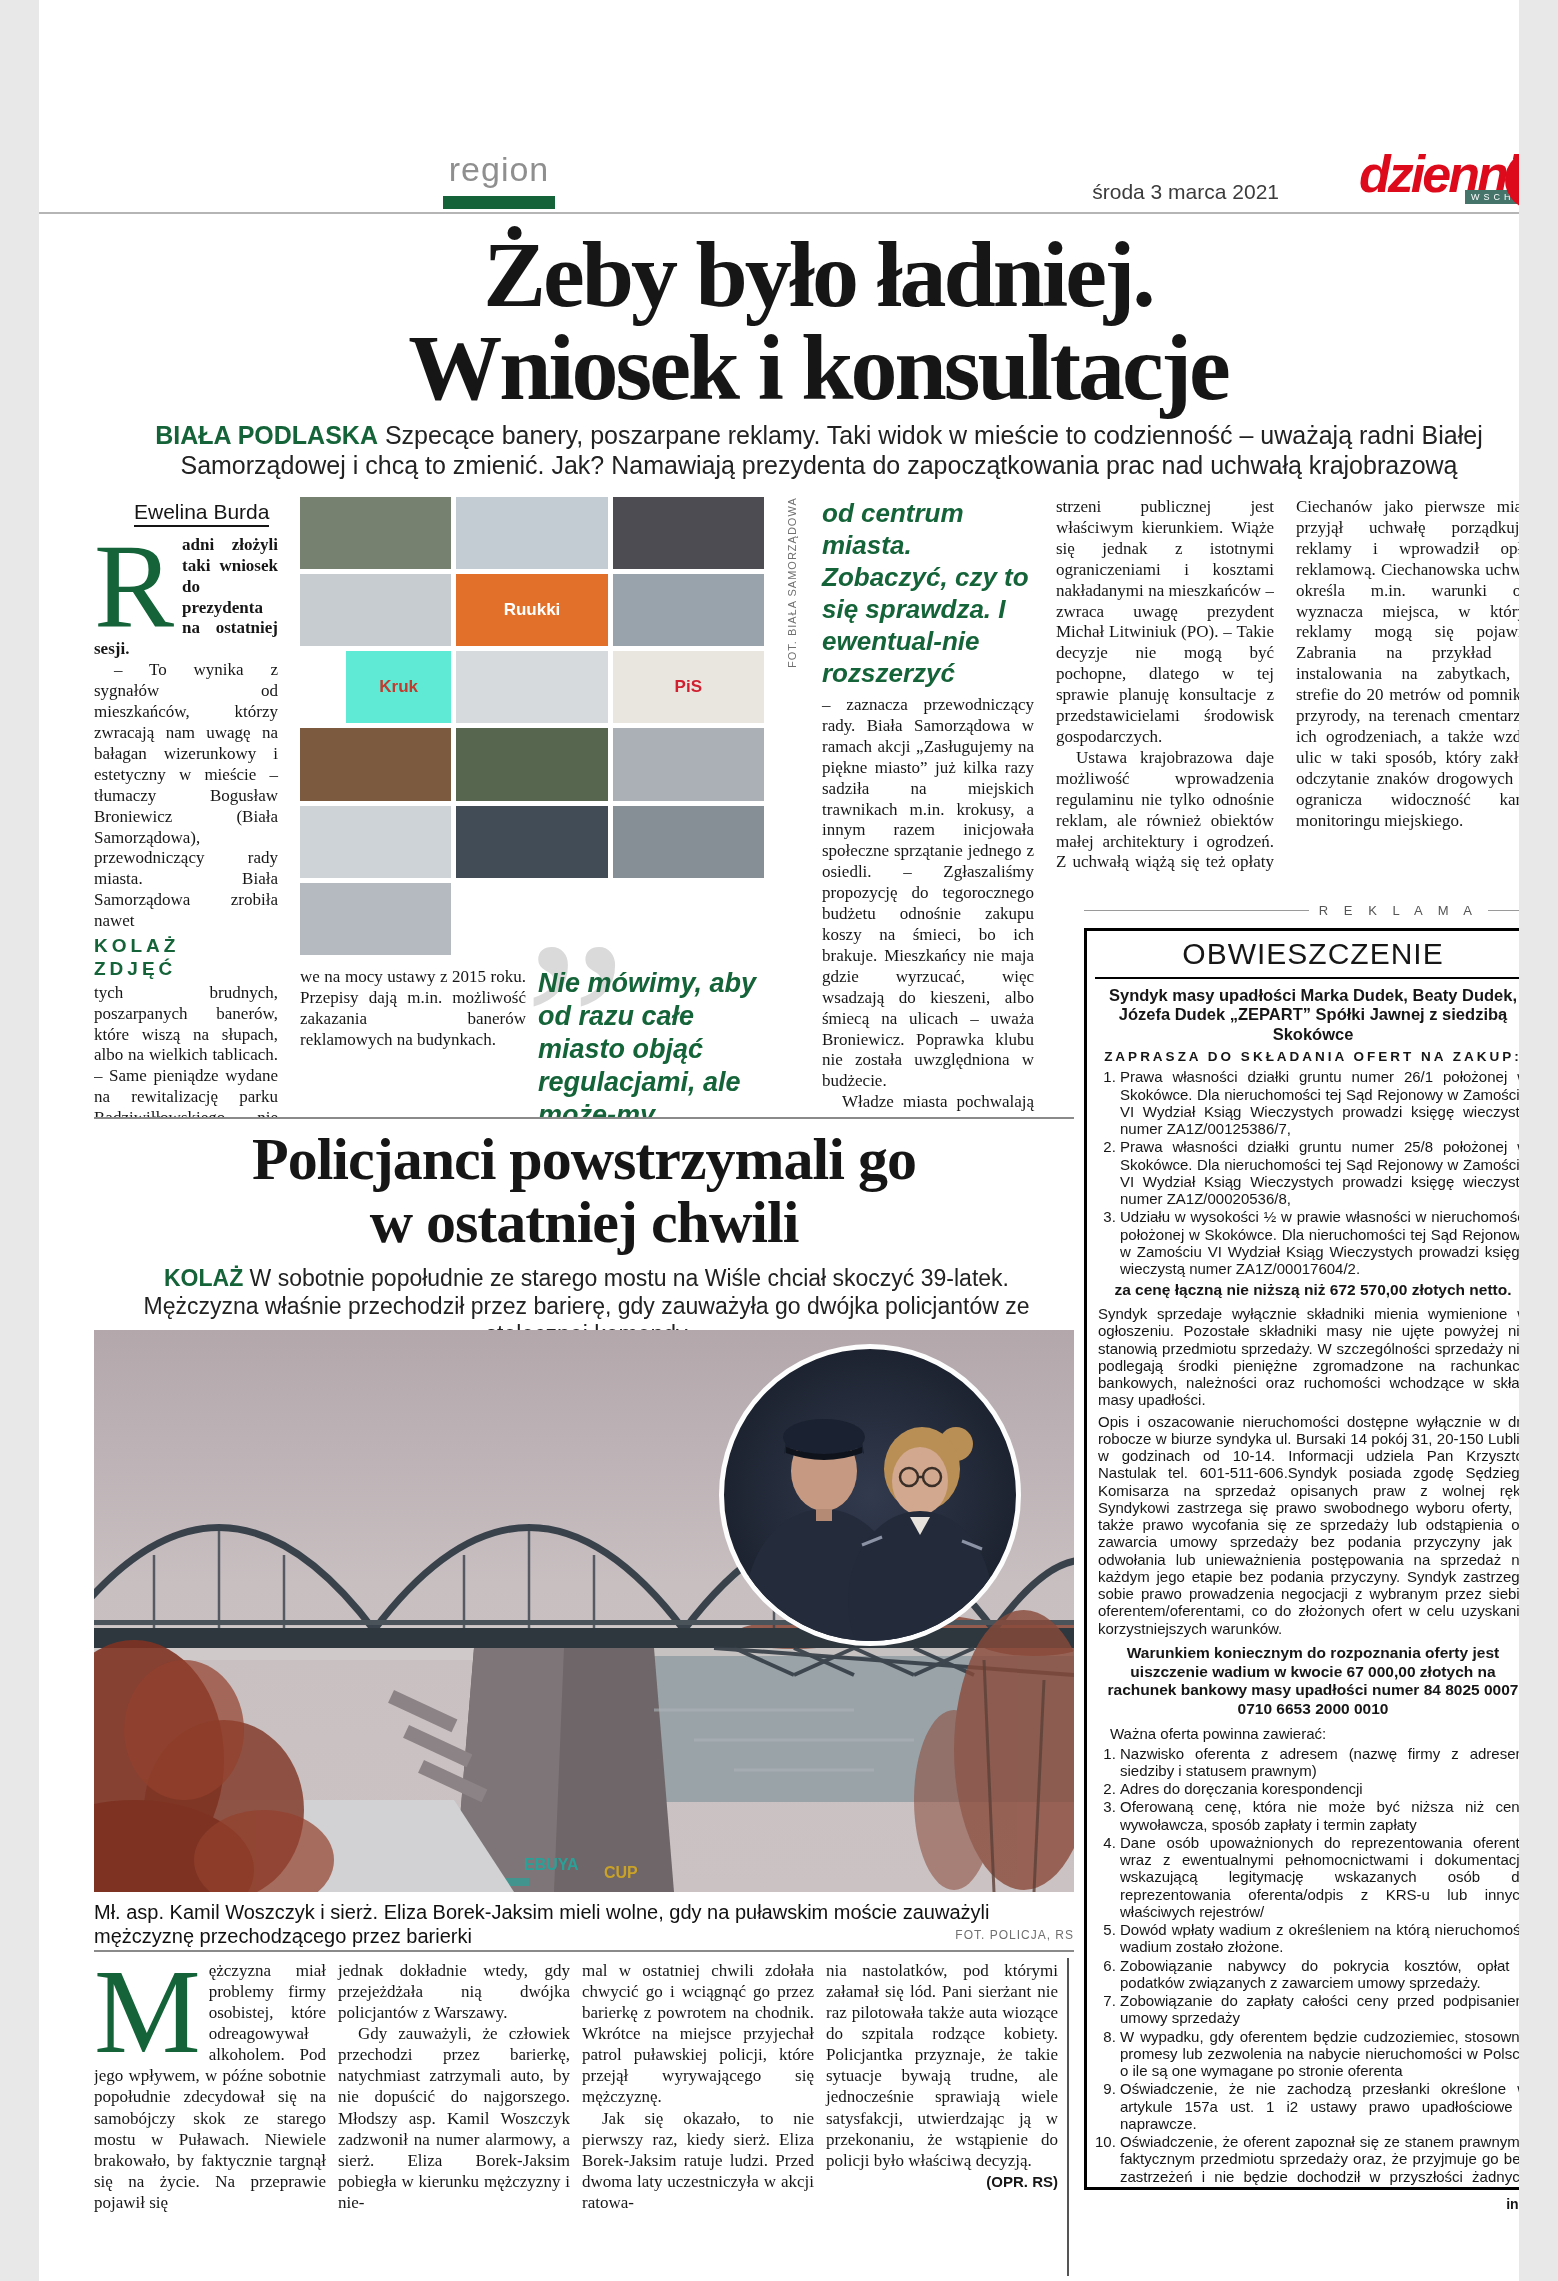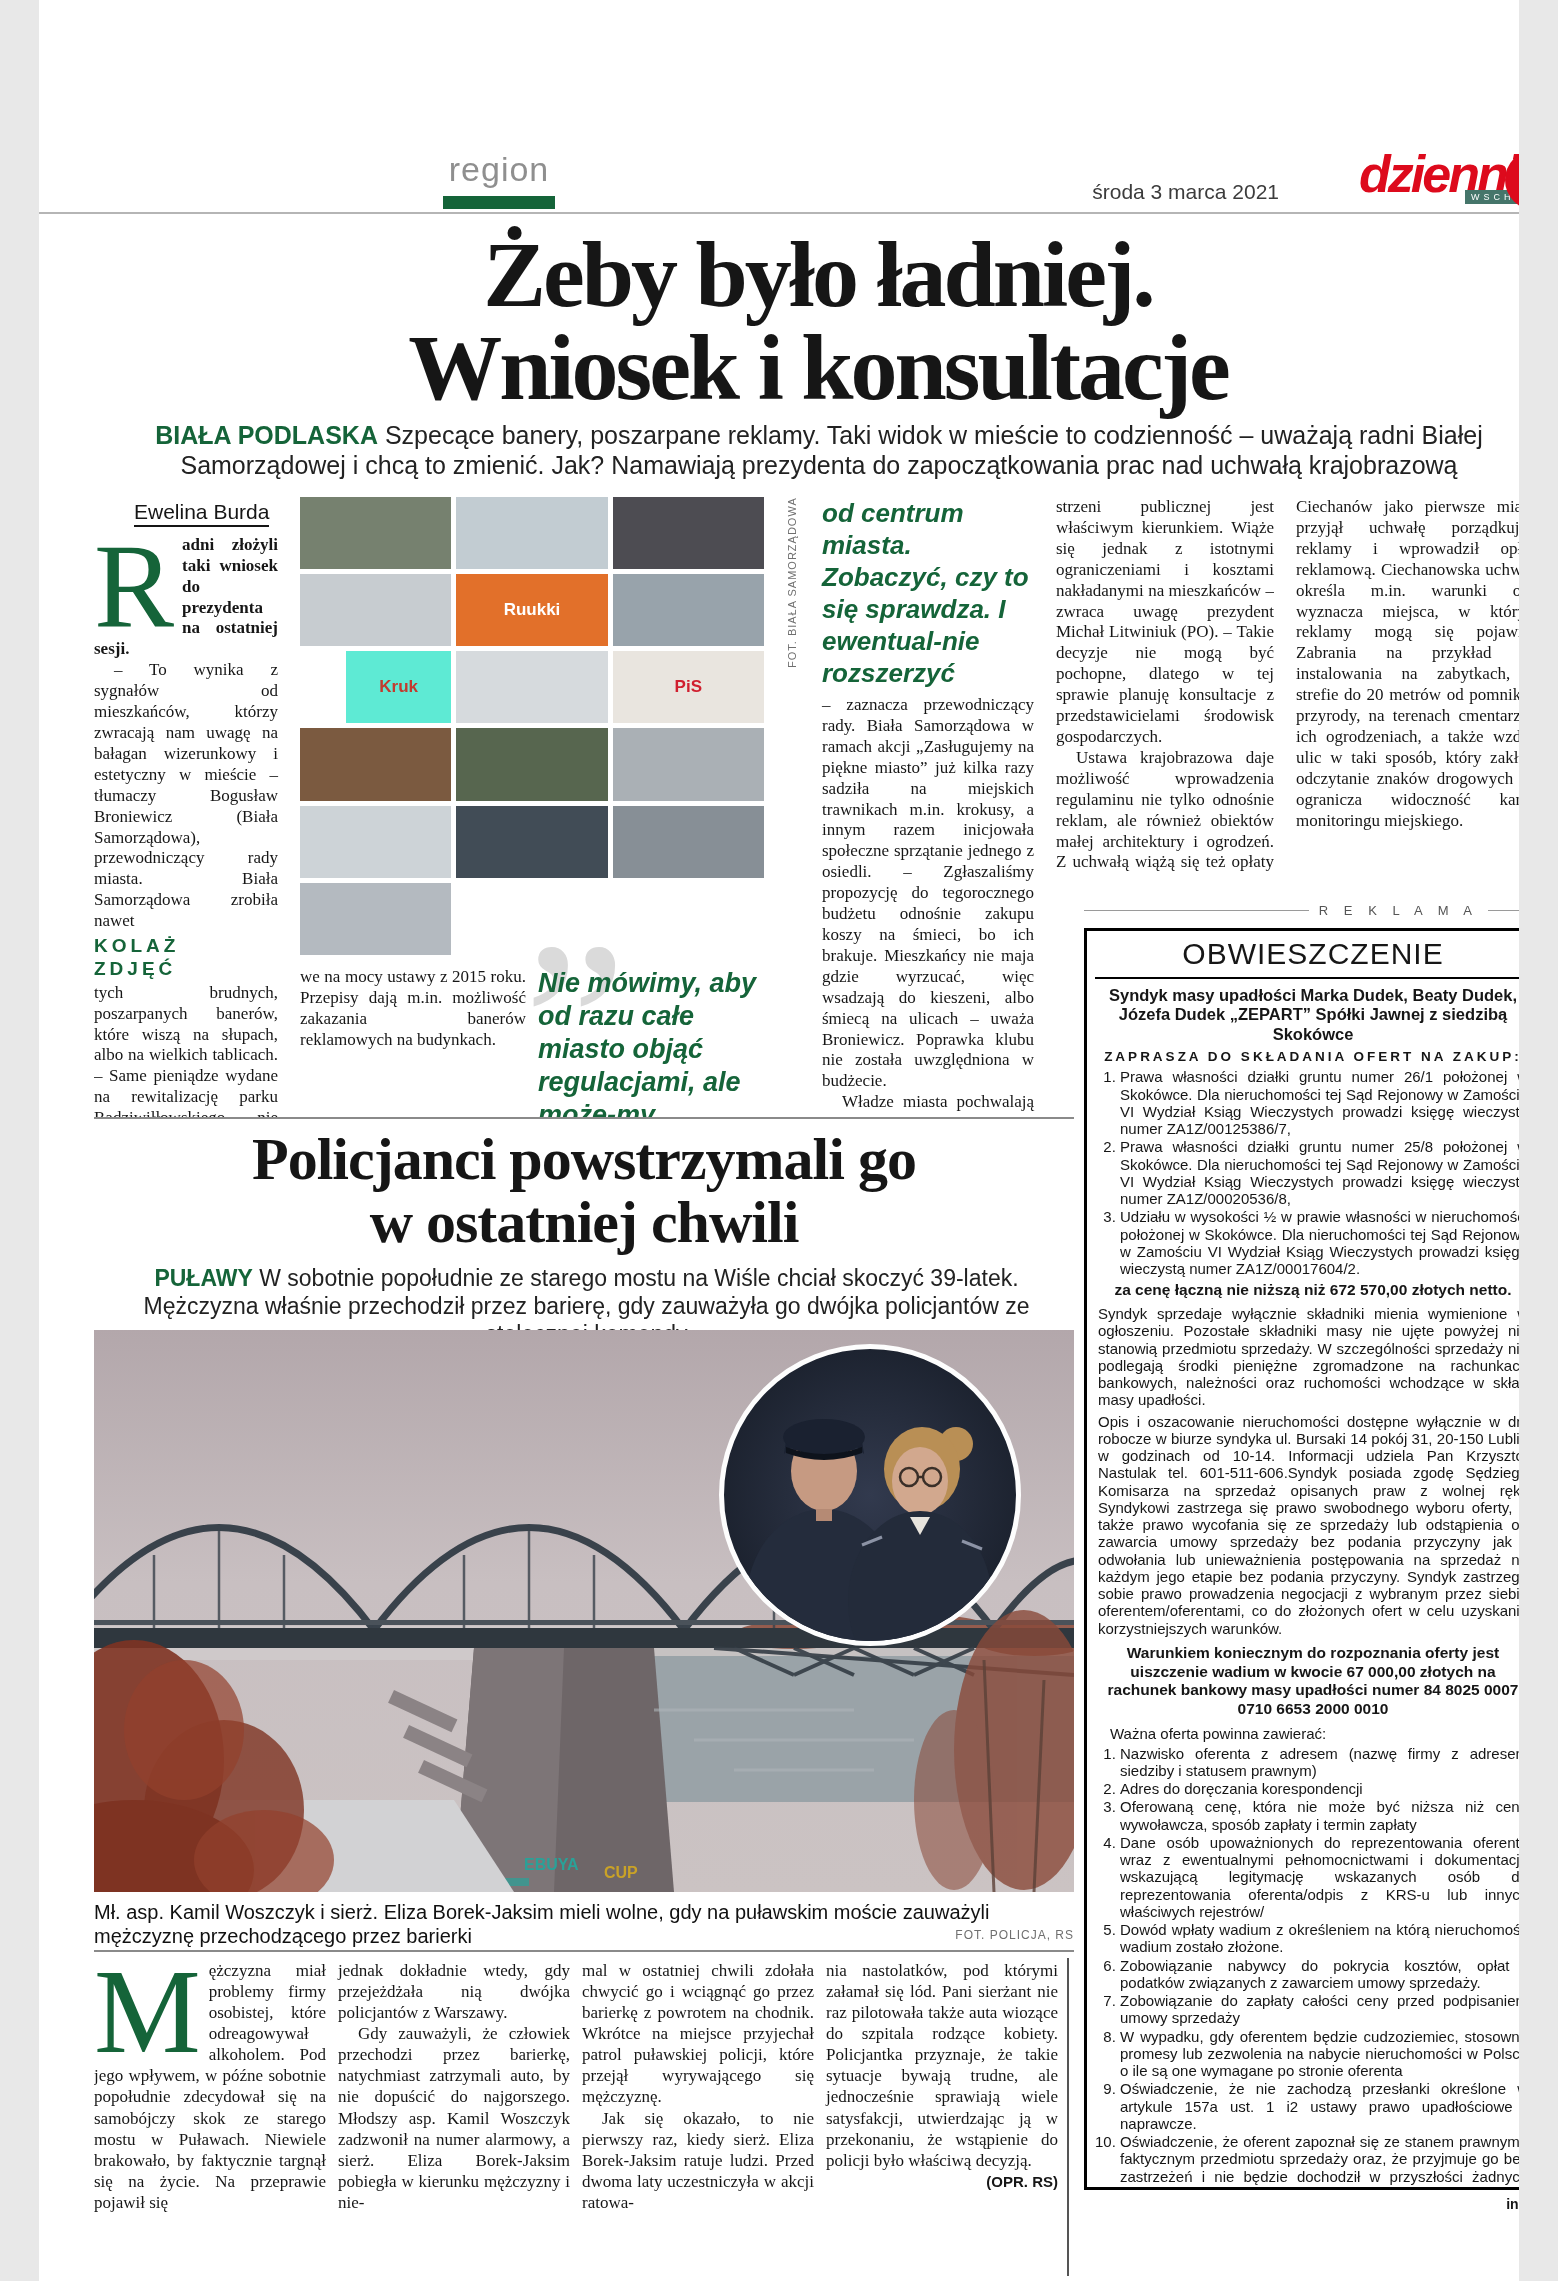--- a/index.html
+++ b/index.html
@@ -235,21 +235,21 @@
   </div>
 
   <div class="divider"></div>
 
   <div class="headline2">
     <div>Policjanci powstrzymali go</div>
     <div>w ostatniej chwili</div>
   </div>
 
   <div class="lead2">
-    <span class="loc-tag" style="color:#156439;">PUŁAWY</span><span> W sobotnie popołudnie ze starego mostu na Wiśle chciał skoczyć 39-latek. Mężczyzna właśnie przechodził przez barierę, gdy zauważyła go dwójka policjantów ze stołecznej komendy</span>
+    <span class="loc-tag" style="color:#156439;">KOLAŻ</span><span> W sobotnie popołudnie ze starego mostu na Wiśle chciał skoczyć 39-latek. Mężczyzna właśnie przechodził przez barierę, gdy zauważyła go dwójka policjantów ze stołecznej komendy</span>
   </div>
 
   <div class="photo">
     <svg width="980" height="562" viewBox="0 0 980 562" xmlns="http://www.w3.org/2000/svg">
 
       <rect x="0" y="296" width="980" height="34" fill="#cfc9ca"></rect>
       <rect x="520" y="322" width="460" height="150" fill="#9aa3a8"></rect>
       <rect x="520" y="318" width="460" height="8" fill="#c6c2c2"></rect>
       <g fill="#8a4a39" opacity="0.85">
         <ellipse cx="700" cy="305" rx="60" ry="14"></ellipse>

